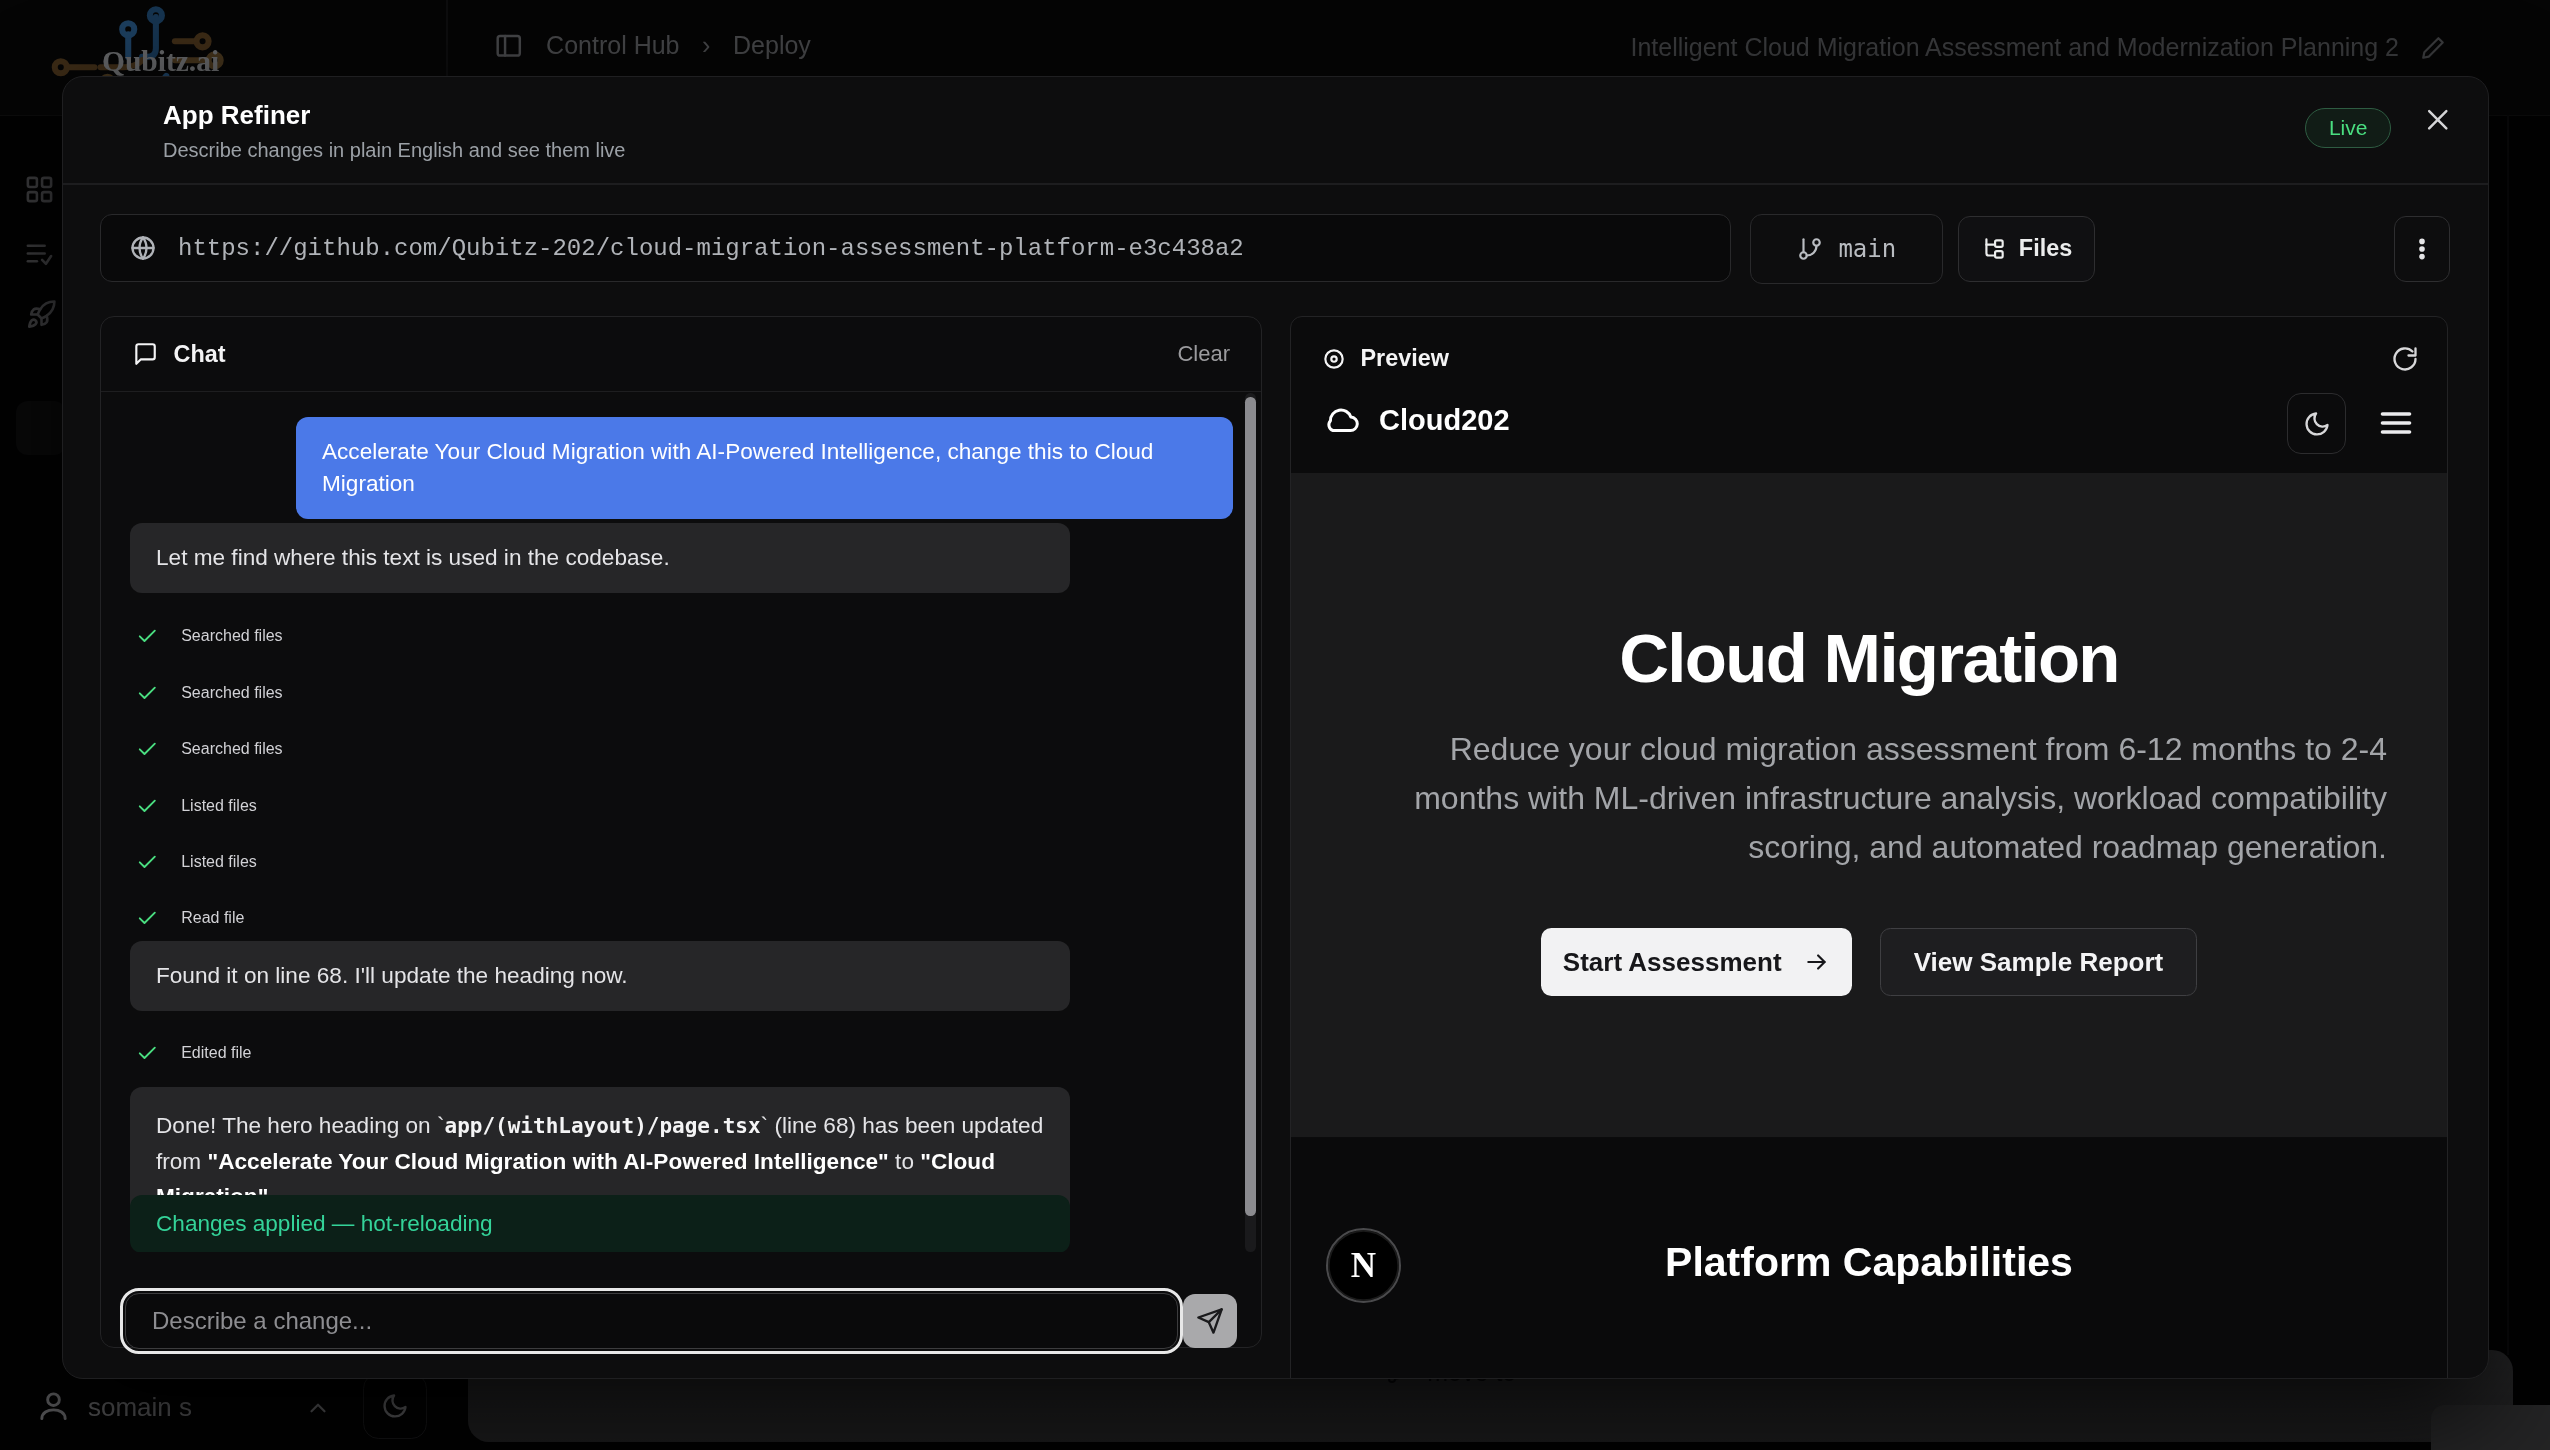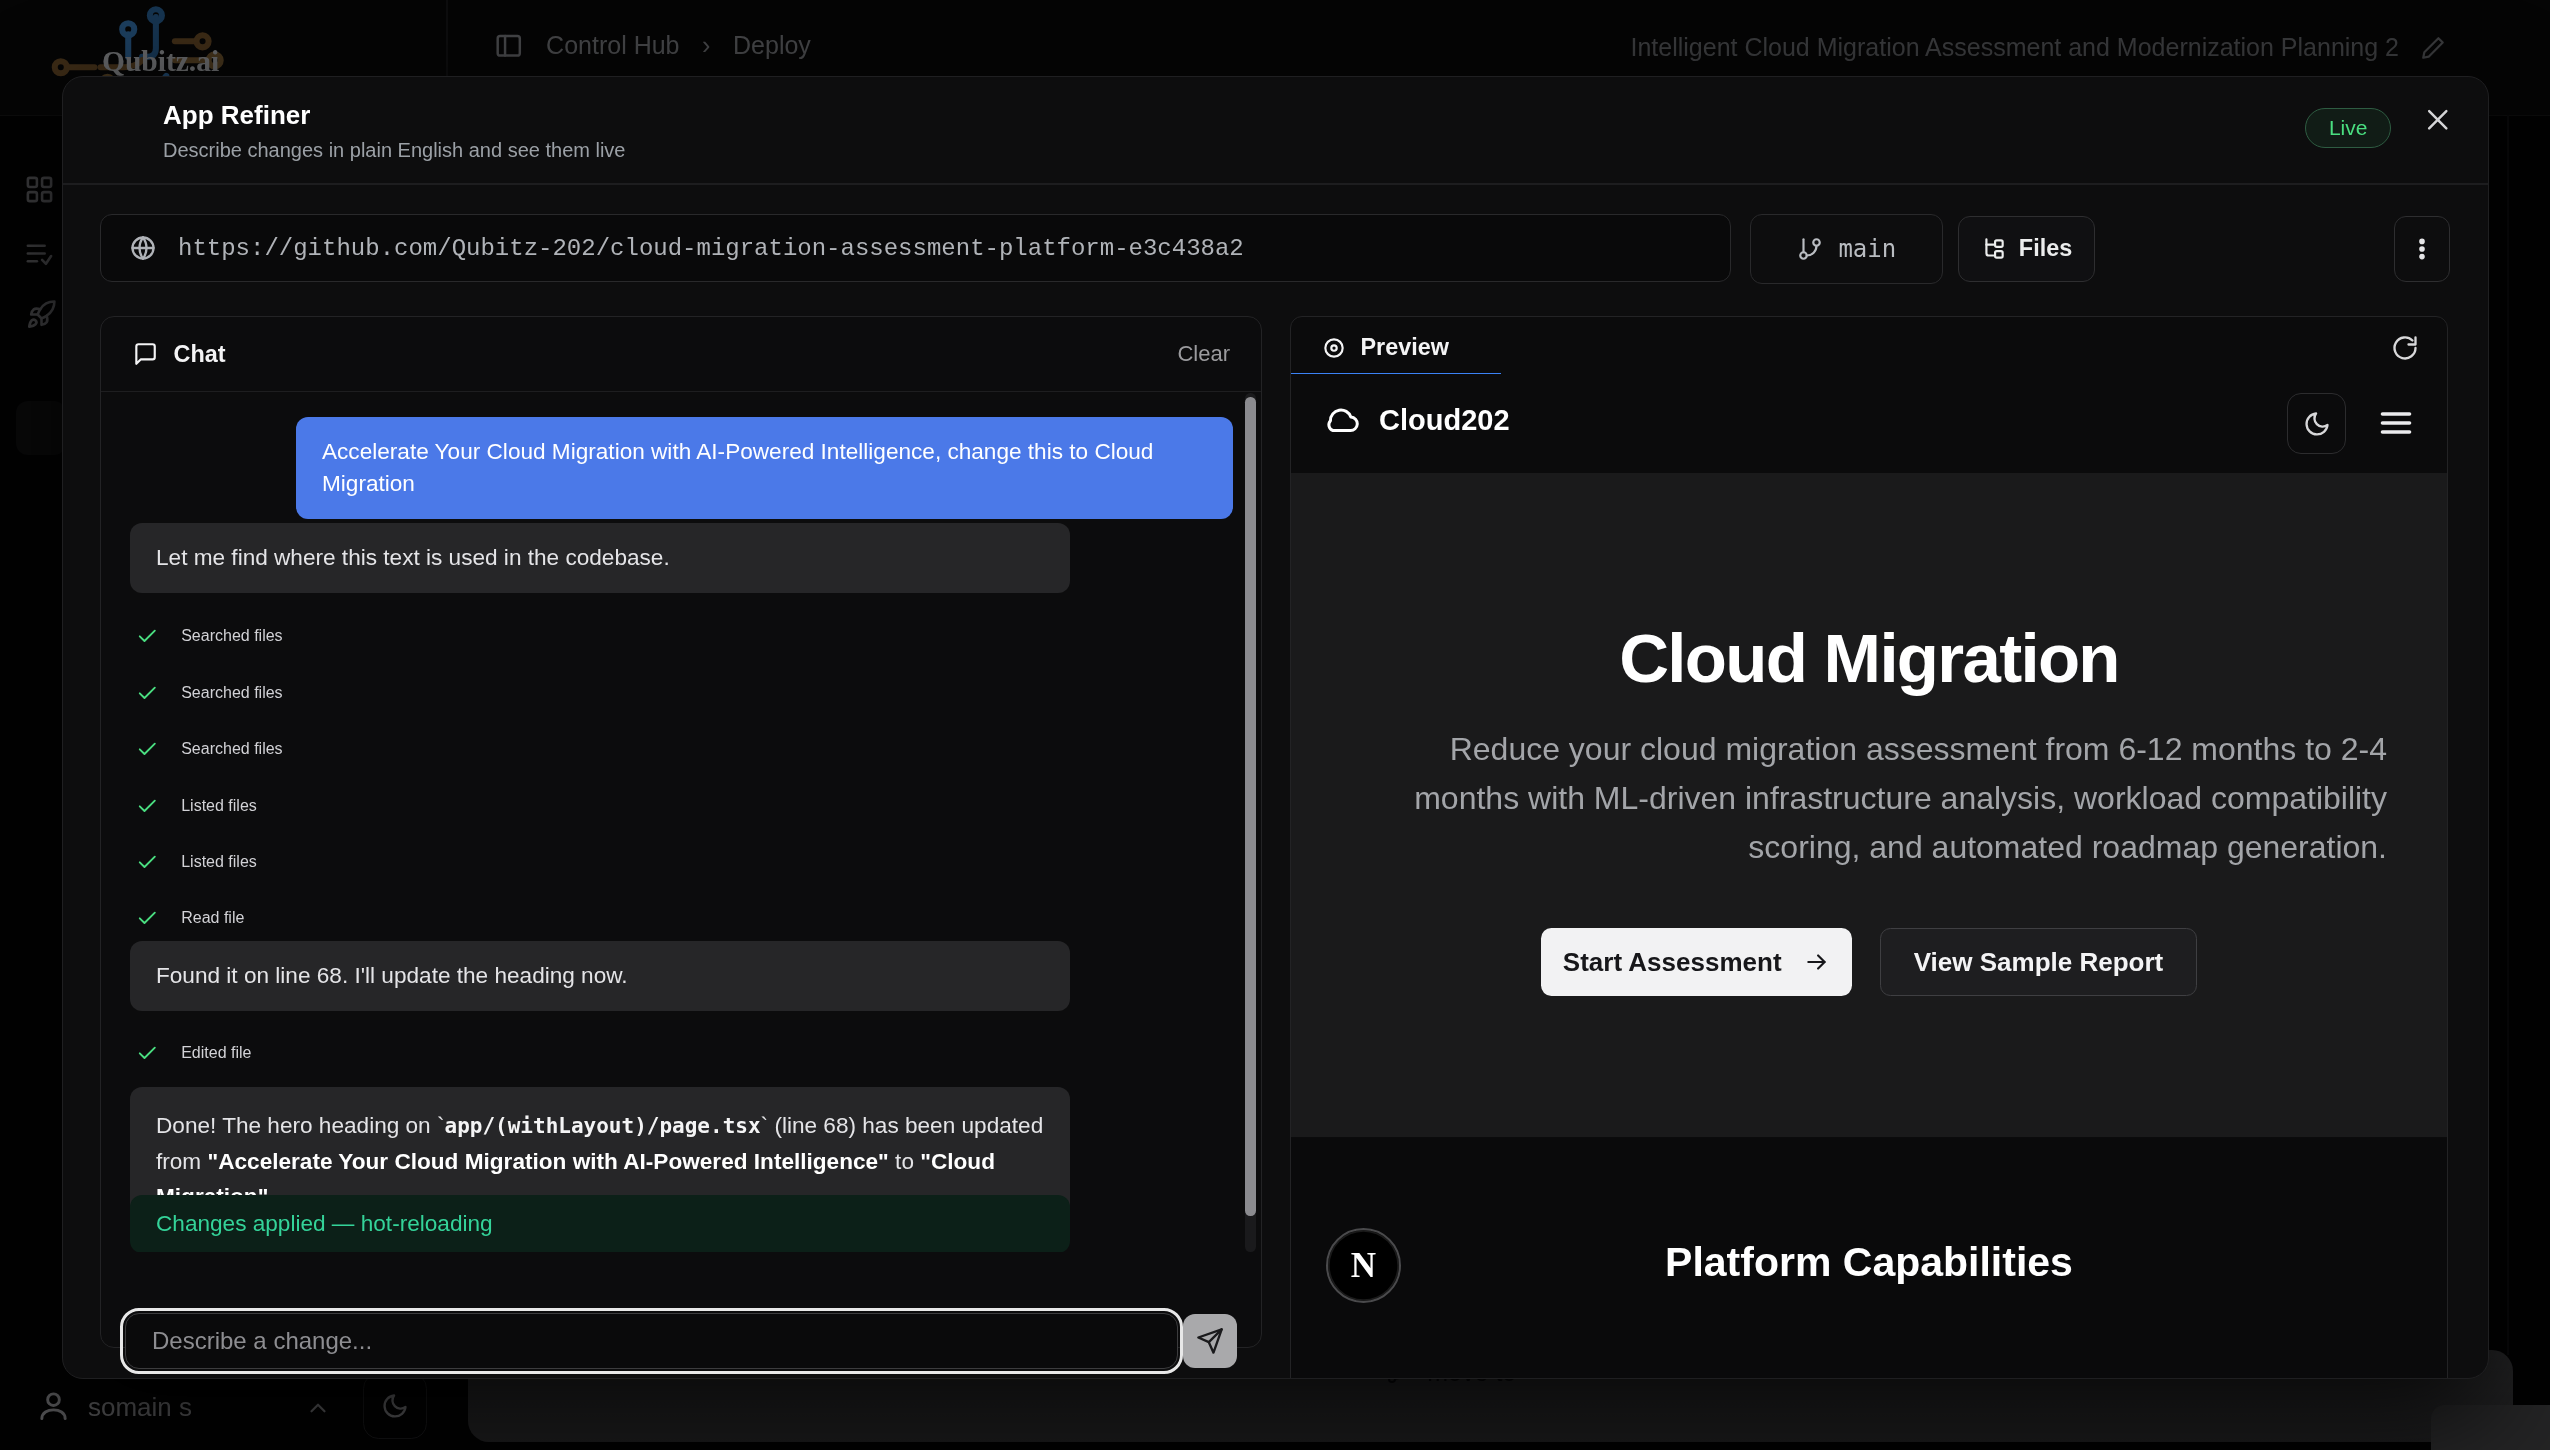--- a/index.html
+++ b/index.html
@@ -63,33 +63,33 @@
   .bubble{position:absolute;border-radius:12px;font-size:22.6px;line-height:32px;box-sizing:border-box;}
   #msg-user{left:195px;top:24px;width:937px;padding:19px 26px;background:#4b79e8;color:#fff;}
   #msg-a1{left:29px;top:130px;width:940px;padding:19px 26px;background:#262628;color:#e4e4e7;}
   .step{position:absolute;left:35px;display:flex;align-items:center;gap:22.6px;color:#d2d2d6;font-size:16px;}
   .step .icon{color:#4ade80;}
   #msg-a2{left:29px;top:548px;width:940px;padding:19px 26px;background:#262628;color:#e4e4e7;}
   #msg-done{left:29px;top:694px;width:940px;padding:21px 26px;background:#262628;color:#e4e4e7;line-height:35px;}
   #msg-done code{font-family:"DejaVu Sans Mono",monospace;font-weight:700;font-size:21px;color:#f4f4f5;}
   #msg-done b{color:#ffffff;}
   #msg-status{left:29px;top:802px;width:940px;padding:13px 26px;background:#0c2018;color:#34d399;}
-  #chat-footer{position:absolute;left:0;top:976px;width:100%;height:95px;display:flex;align-items:center;
+  #chat-footer{position:absolute;left:0;top:956px;width:100%;height:95px;display:flex;align-items:center;
     padding:0 24px;box-sizing:border-box;gap:5px;}
   #chat-input{flex:1;height:54px;background:#0a0a0b;border:1.7px solid #3c3c3e;border-radius:14px;
     outline:3.5px solid #e8e8e8;outline-offset:2.6px;color:#e5e5e7;font-size:24px;padding:0 26px;
     font-family:"Liberation Sans",sans-serif;}
   #chat-input::placeholder{color:#8d8d91;}
   #send-btn{width:54px;height:54px;border-radius:12px;background:#a9a9ab;color:#1a1a1c;
     display:flex;align-items:center;justify-content:center;flex:none;}
 
   
   #preview-card{left:1227px;top:239px;width:1158px;height:1063px;border:1.7px solid #232325;border-radius:12px 12px 0 0;
     background:#0b0b0c;box-sizing:border-box;overflow:hidden;}
-  #preview-tabbar{position:absolute;left:0;top:5px;width:100%;height:56px;border-bottom:1.7px solid #1e1e20;}
+  #preview-tabbar{position:absolute;left:0;top:16px;width:100%;height:56px;border-bottom:1.7px solid #1e1e20;}
   #preview-tab{position:absolute;left:29.5px;top:12px;display:flex;align-items:center;gap:14px;
     color:#f4f4f5;font-size:23.4px;font-weight:600;}
   #preview-tab-underline{position:absolute;left:0;top:51px;width:210px;height:4.3px;background:#3b82f6;}
   #refresh-btn{position:absolute;right:28px;top:12px;color:#d8d8da;}
   #site-header{position:absolute;left:0;top:57px;width:100%;height:99px;background:#0b0b0c;border-bottom:1.7px solid #1b1b1d;}
   #site-name{position:absolute;left:33px;top:28px;display:flex;align-items:center;gap:19px;
     color:#ffffff;font-size:29px;font-weight:700;}
   #site-moon-btn{position:absolute;right:101px;top:19px;width:59px;height:61px;border:1.7px solid #2c2c2e;
     border-radius:14px;display:flex;align-items:center;justify-content:center;color:#d7d7d9;box-sizing:border-box;}
   #site-menu-btn{position:absolute;right:33px;top:31px;color:#ececee;}

